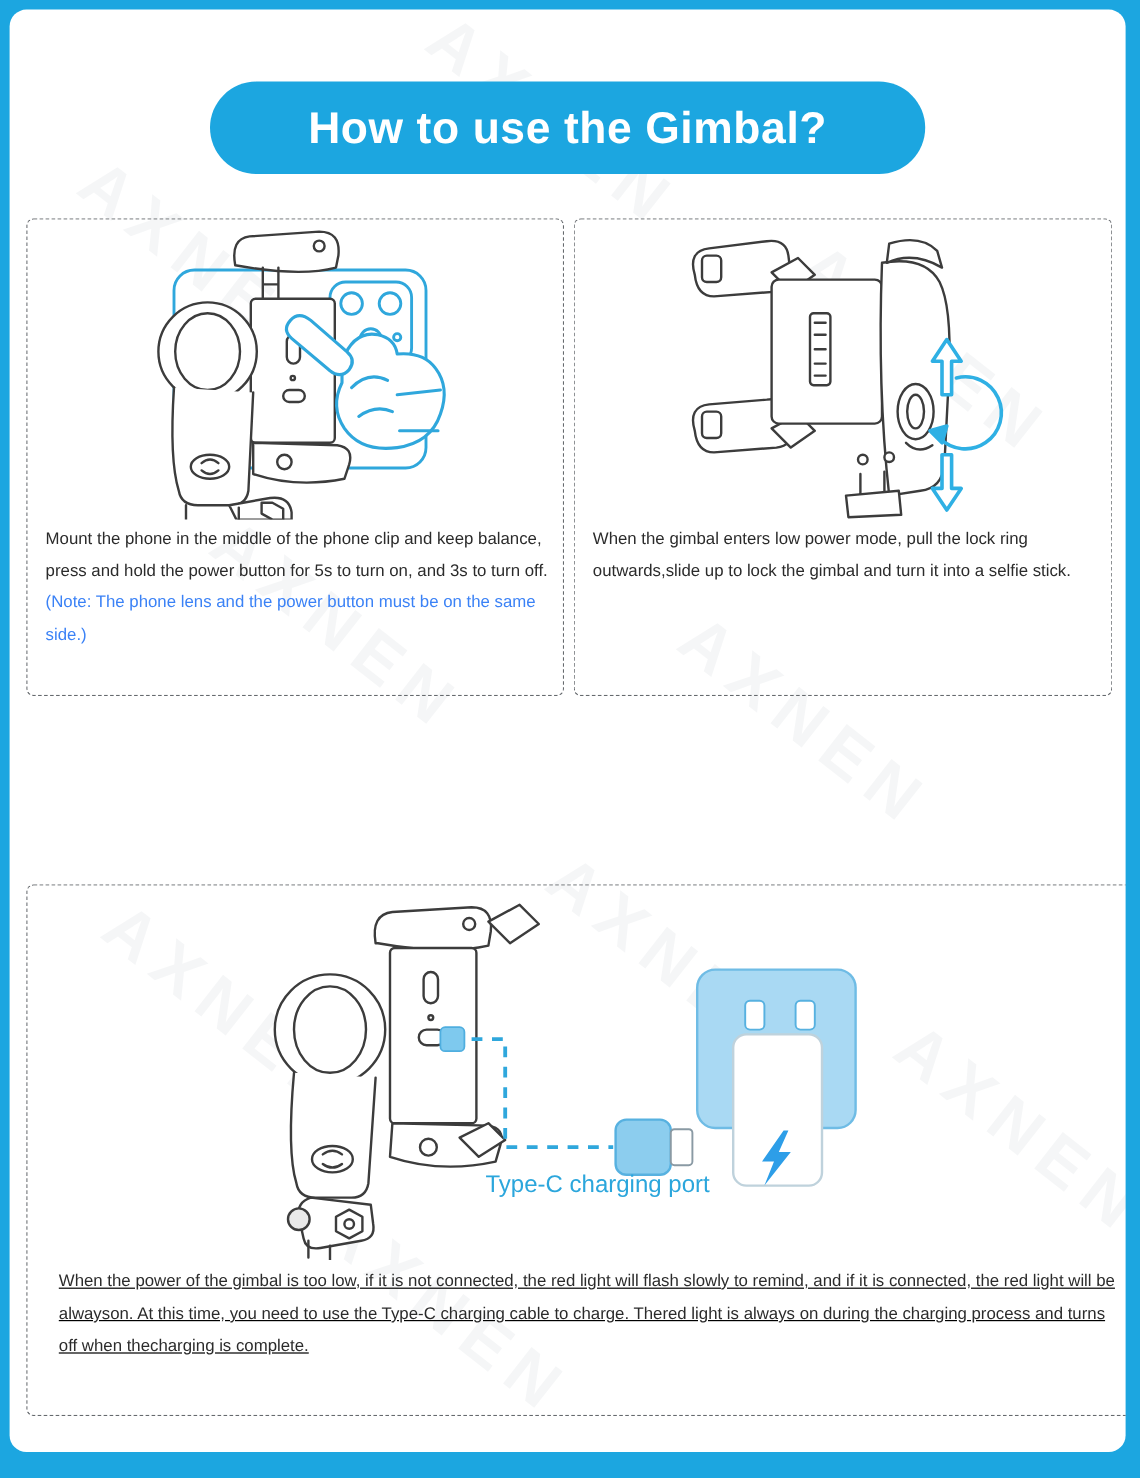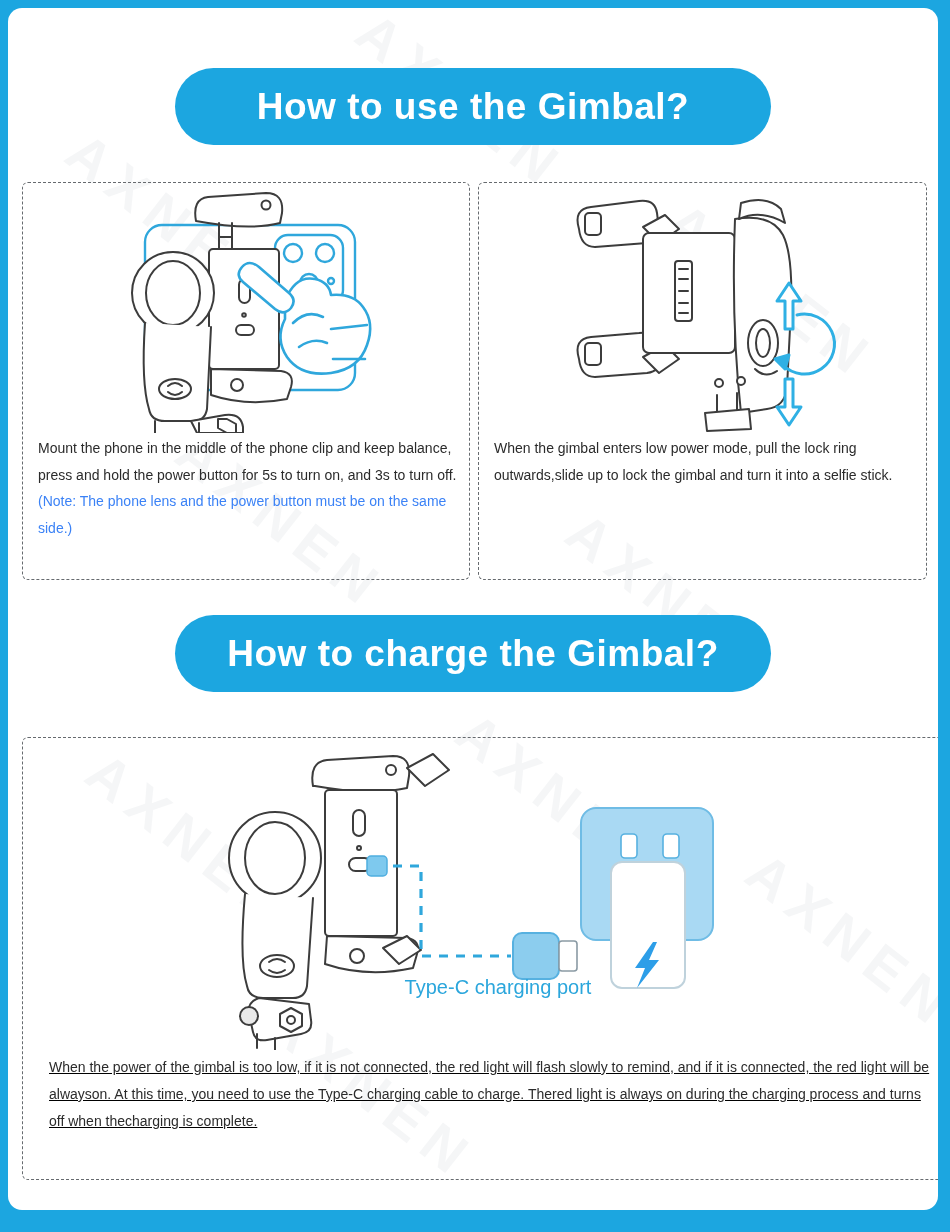--- a/index.html
+++ b/index.html
@@ -155,21 +155,20 @@
 
           <path d="M318,132 a30,30 0 1 1 -14,50" fill="none"></path>
           <path d="M296,176 l14,-4 -4,14 z" fill="#2FB0E4"></path>
         </g>
       </svg>
       <div class="panel-text">
         <p>When the gimbal enters low power mode, pull the lock ring outwards,slide up to lock the gimbal and turn it into a selfie stick.</p>
       </div>
     </div>
 
-    <div class="banner banner2">How to charge the Gimbal?</div>
 
     <div class="panel panel3">
       <svg width="903" height="312" viewBox="0 0 903 312">
         <g fill="#ffffff" stroke="#3c3c3c" stroke-width="2" stroke-linejoin="round" stroke-linecap="round">
 
           <path d="M290,48 q-4,-24 14,-26 l66,-4 q18,0 16,20 l-2,12 q-36,8 -92,-2 z"></path>
           <circle cx="368" cy="32" r="5"></circle>
           <path d="M384,30 l26,-14 16,16 -24,16 z"></path>
 
           <rect x="302" y="52" width="72" height="146" rx="4"></rect>

